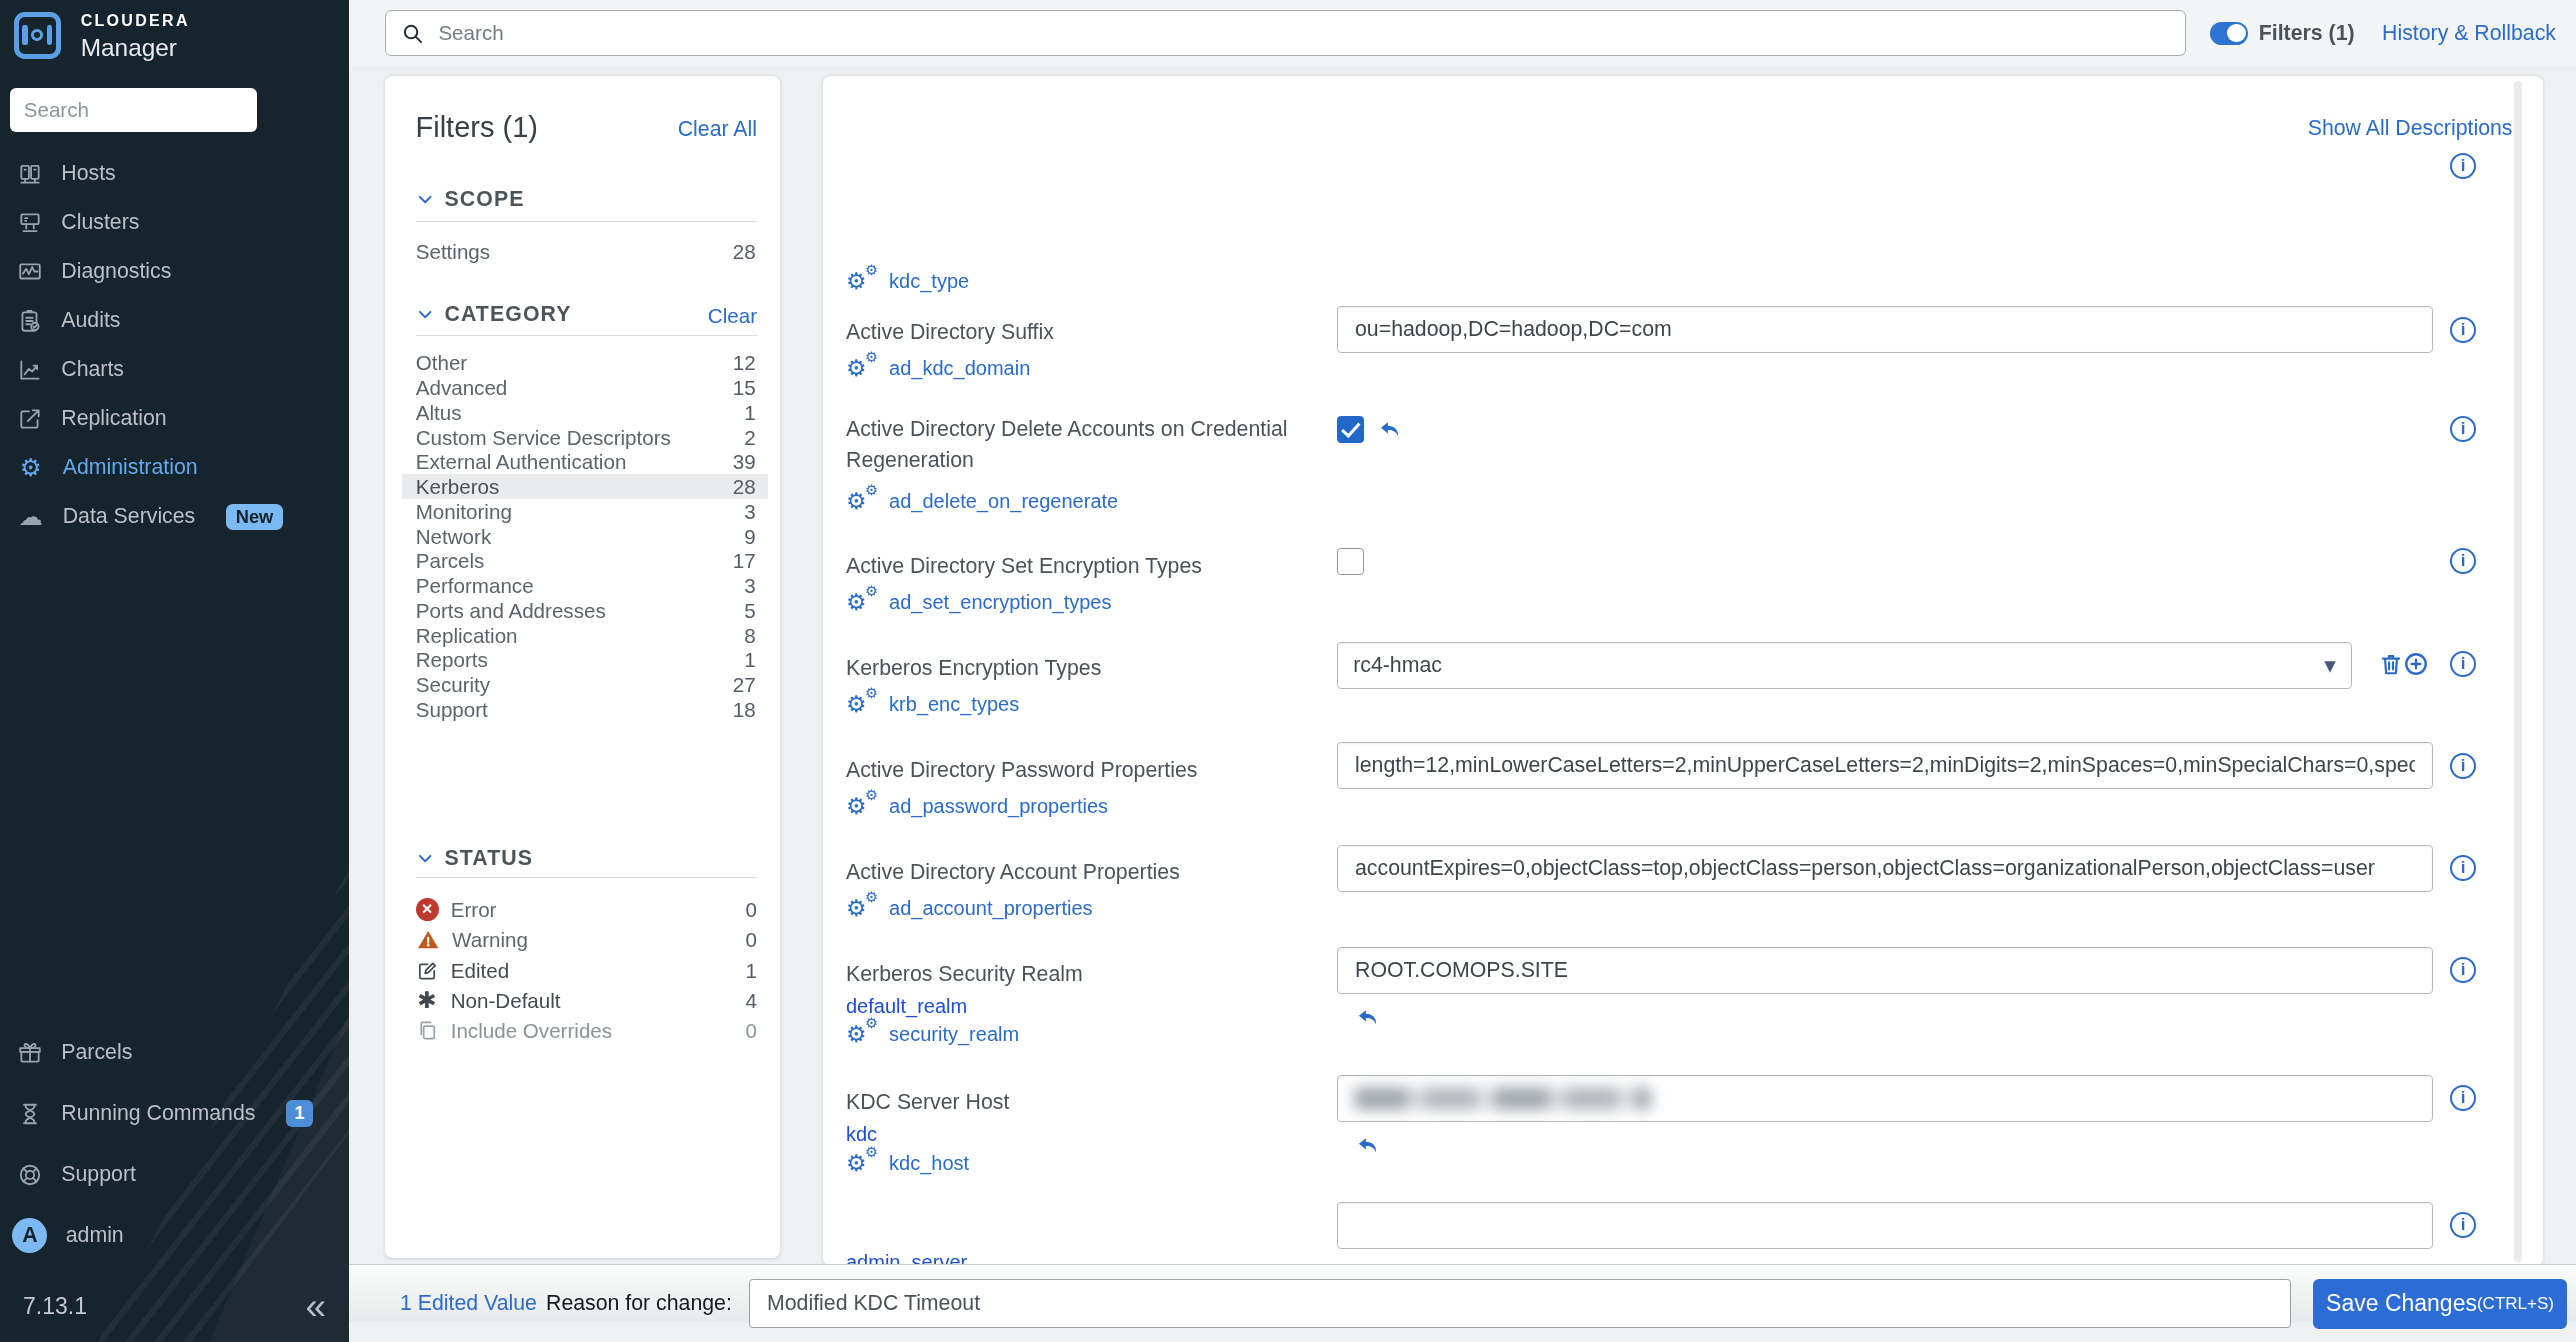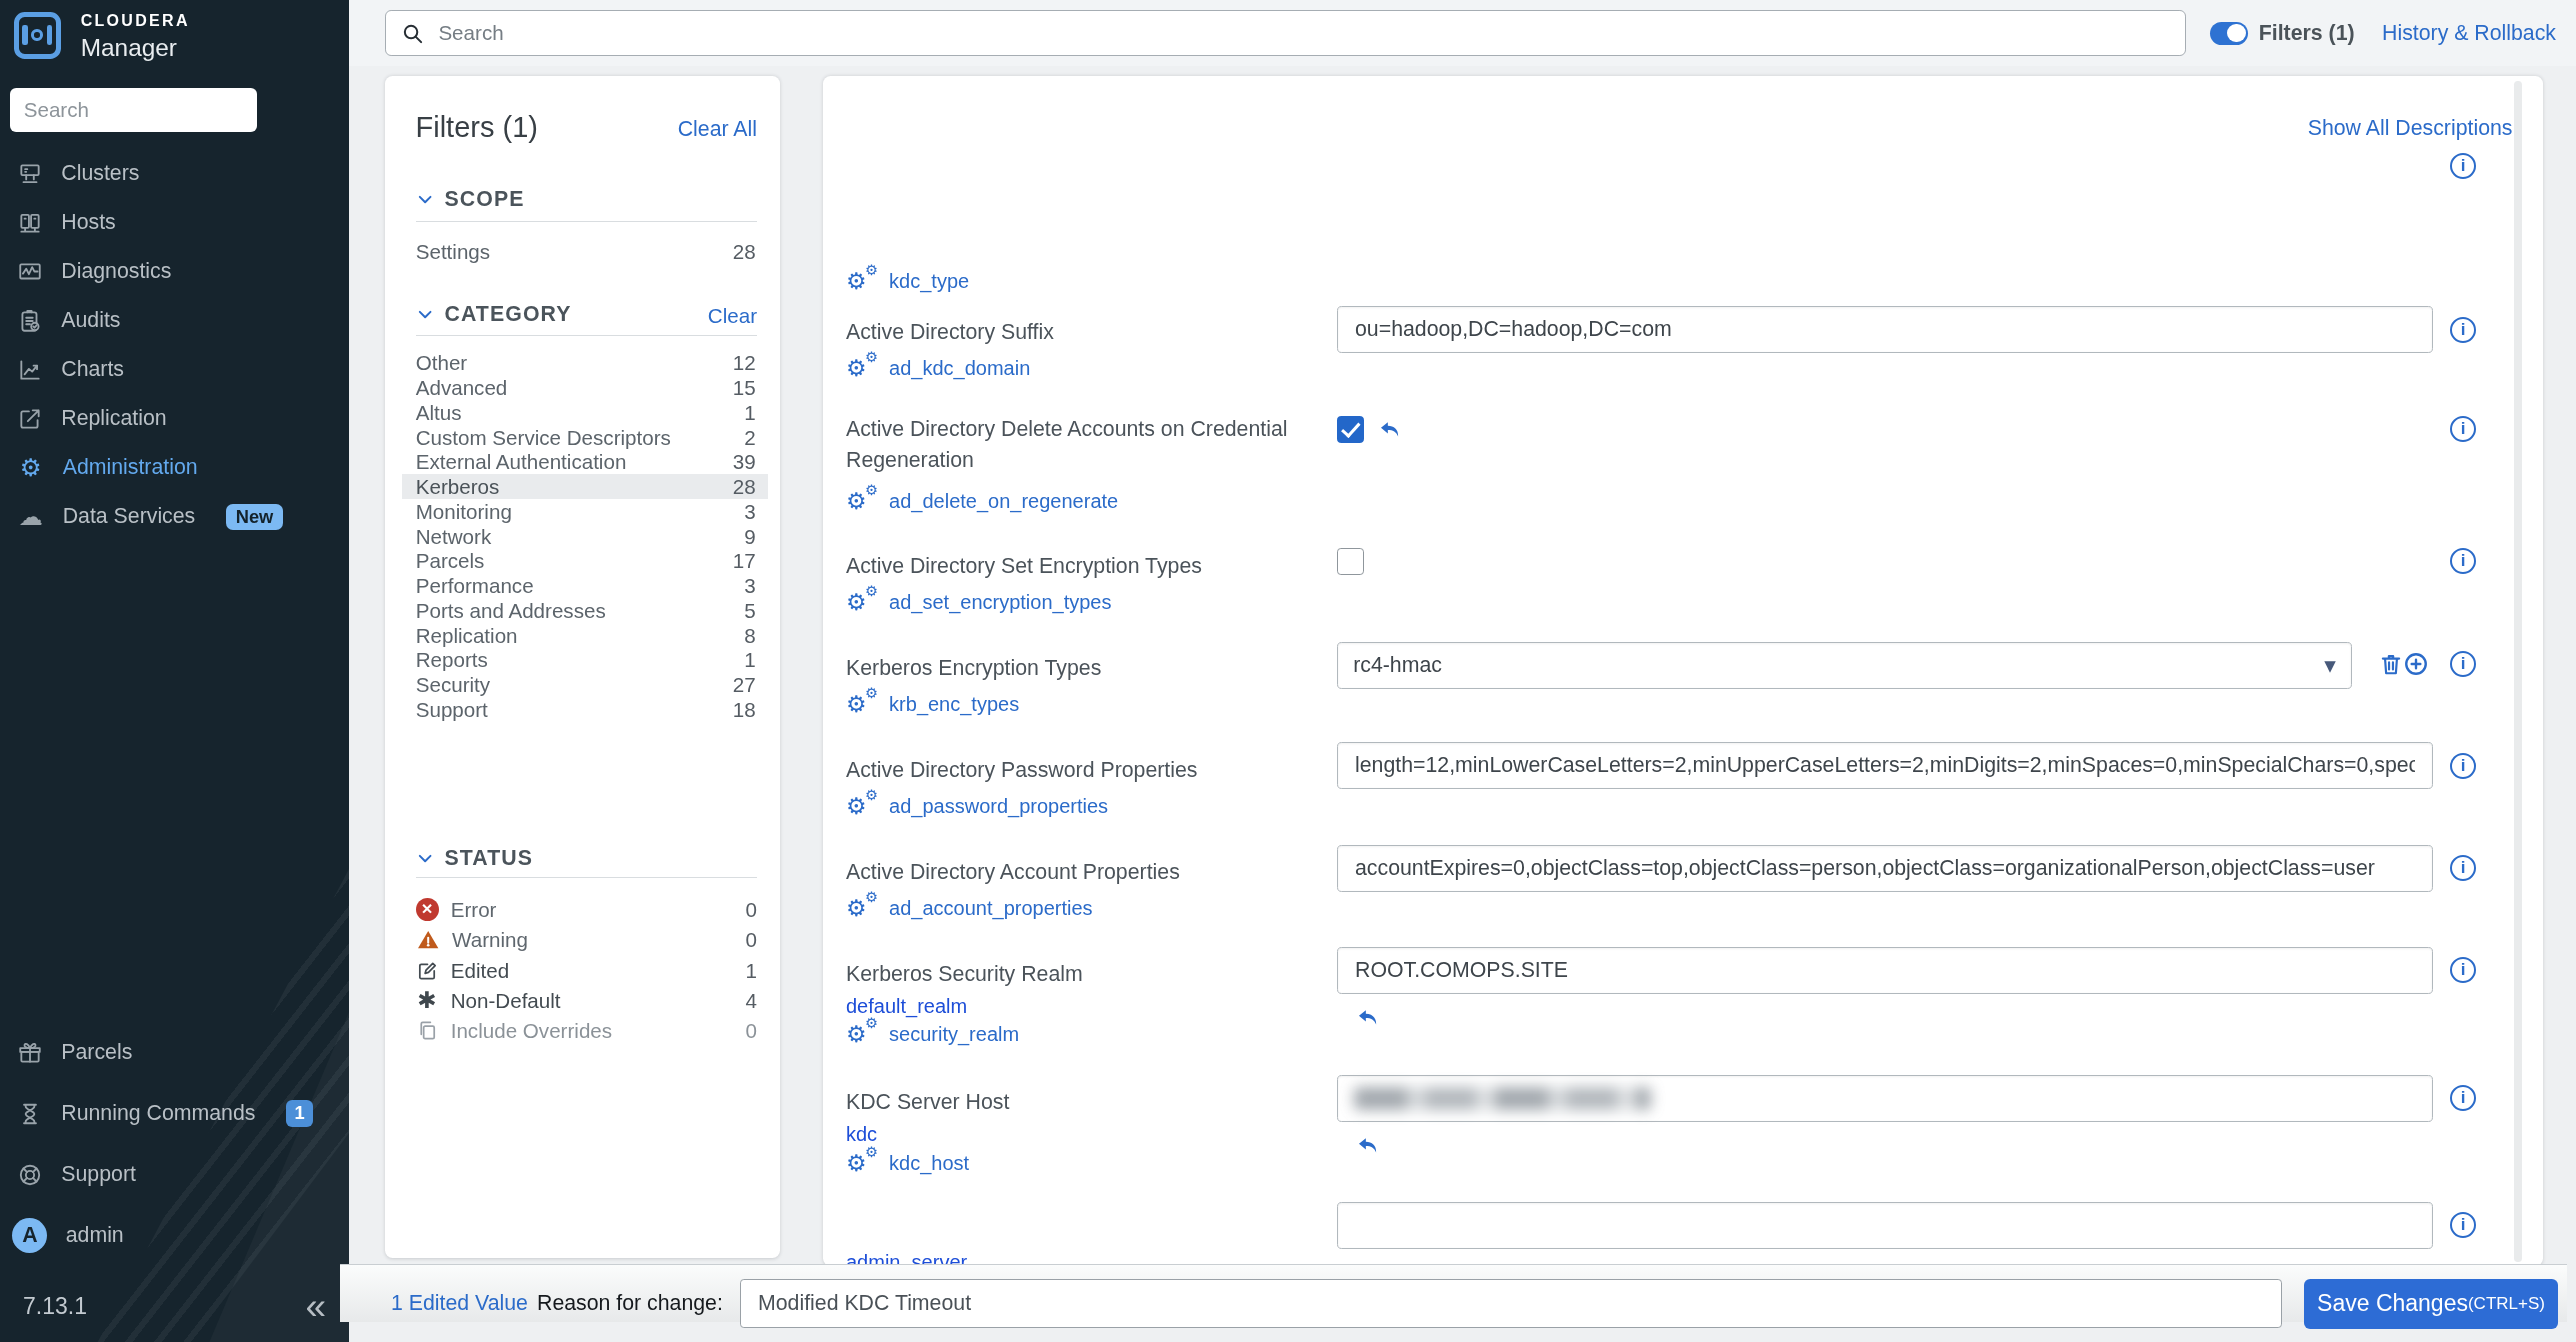--- a/index.html
+++ b/index.html
@@ -84,21 +84,21 @@
   .checkbox{position:absolute;left:514px;width:27.4px;height:27.4px;border:1.5px solid #8f969c;border-radius:3.8px;background:#fff;box-sizing:border-box;cursor:pointer}
   .checkbox.on{background:#2367c9;border-color:#2367c9}
   .checkbox.on::after{content:"";position:absolute;left:8.4px;top:2.3px;width:6.9px;height:14.5px;border:solid #fff;border-width:0 3px 3px 0;transform:rotate(42deg)}
   .undo{position:absolute;width:27.4px;height:27.4px;cursor:pointer}
   .iinfo{position:absolute;left:1627px;width:26px;height:26px;border:2.3px solid #2b6bc9;border-radius:50%;color:#2b6bc9;font-size:17px;font-weight:700;display:flex;align-items:center;justify-content:center;box-sizing:border-box;cursor:pointer}
   .rowicon{position:absolute;width:26px;height:26px;cursor:pointer}
   .blur-blob{position:absolute;left:531px;width:297px;height:23px;border-radius:4.6px;background:repeating-linear-gradient(90deg,#7d858d 0 53px,#c2c7cb 53px 72px,#949ba2 72px 122px,#cdd1d4 122px 141px);filter:blur(6.9px);opacity:.7}
   .scrolltrack{position:absolute;right:21.3px;top:4.6px;width:7.6px;height:1181px;background:#e9ebec;border-radius:3.8px}
 
   
-  .bottombar{position:absolute;left:340px;top:1264px;width:2227px;height:58px;background:linear-gradient(#fbfcfc,#e7e9ea);border-top:1.5px solid #c9ced2;box-sizing:border-box;z-index:6}
+  .bottombar{position:absolute;left:349px;top:1264px;width:2227px;height:58px;background:linear-gradient(#fbfcfc,#e7e9ea);border-top:1.5px solid #c9ced2;box-sizing:border-box;z-index:6}
   .edited-link{position:absolute;left:51px;top:26px;font-size:21.3px;color:#2b6bc9;cursor:pointer}
   .reason-label{position:absolute;left:197px;top:26px;font-size:21.3px;color:#15191d}
   .reason-input{position:absolute;left:400px;top:13.7px;width:1542px;height:49px;border:1.5px solid #9aa1a7;border-radius:3.8px;background:#fff;font-size:21.3px;color:#4a5157;padding:0 17px;font-family:inherit;box-sizing:border-box}
   .save-btn{position:absolute;left:1964px;top:13.7px;width:254px;height:50px;background:#2d6cd5;color:#fff;border:none;border-radius:6.1px;font-size:23px;font-family:inherit;display:flex;align-items:center;justify-content:center;cursor:pointer}
   .save-kbd{font-size:17px}
 </style>
 </head>
 <body>
 
 <div class="app">
@@ -117,32 +117,32 @@
         <div class="logo-title">CLOUDERA</div>
         <div class="logo-sub">Manager</div>
       </div>
     </div>
 
     <input class="side-search" placeholder="Search" style="">
 
     <nav class="nav">
       <div class="nav-item">
         <svg width="26" height="26" viewBox="0 0 24 24" fill="none" stroke="currentColor" stroke-width="1.7" stroke-linecap="round" stroke-linejoin="round">
-            <rect x="4" y="4" width="16" height="9" rx="1"></rect>
-            <path d="M7.5 7.5h2M7.5 10h1M8.5 13v4M15.5 13v4M6 19.5h12"></path>
-          </svg>
-        <span>Clusters</span>
-      </div>
-      <div class="nav-item">
-        <svg width="26" height="26" viewBox="0 0 24 24" fill="none" stroke="currentColor" stroke-width="1.7" stroke-linecap="round" stroke-linejoin="round">
             <rect x="4" y="4.5" width="7" height="12" rx="1"></rect>
             <rect x="13" y="4.5" width="7" height="12" rx="1"></rect>
             <path d="M7 8h1M16 8h1M7.5 16.5v3.5M16.5 16.5v3.5M4 20h16"></path>
           </svg>
         <span>Hosts</span>
+      </div>
+      <div class="nav-item">
+        <svg width="26" height="26" viewBox="0 0 24 24" fill="none" stroke="currentColor" stroke-width="1.7" stroke-linecap="round" stroke-linejoin="round">
+            <rect x="4" y="4" width="16" height="9" rx="1"></rect>
+            <path d="M7.5 7.5h2M7.5 10h1M8.5 13v4M15.5 13v4M6 19.5h12"></path>
+          </svg>
+        <span>Clusters</span>
       </div>
       <div class="nav-item">
         <svg width="26" height="26" viewBox="0 0 24 24" fill="none" stroke="currentColor" stroke-width="1.7" stroke-linecap="round" stroke-linejoin="round">
             <rect x="3" y="5" width="18" height="13" rx="1"></rect>
             <path d="M5.5 13.5l3-4.5 2.5 5 3-6.5 2 4h3"></path>
           </svg>
         <span>Diagnostics</span>
       </div>
       <div class="nav-item">
         <svg width="26" height="26" viewBox="0 0 24 24" fill="none" stroke="currentColor" stroke-width="1.7" stroke-linecap="round" stroke-linejoin="round">

